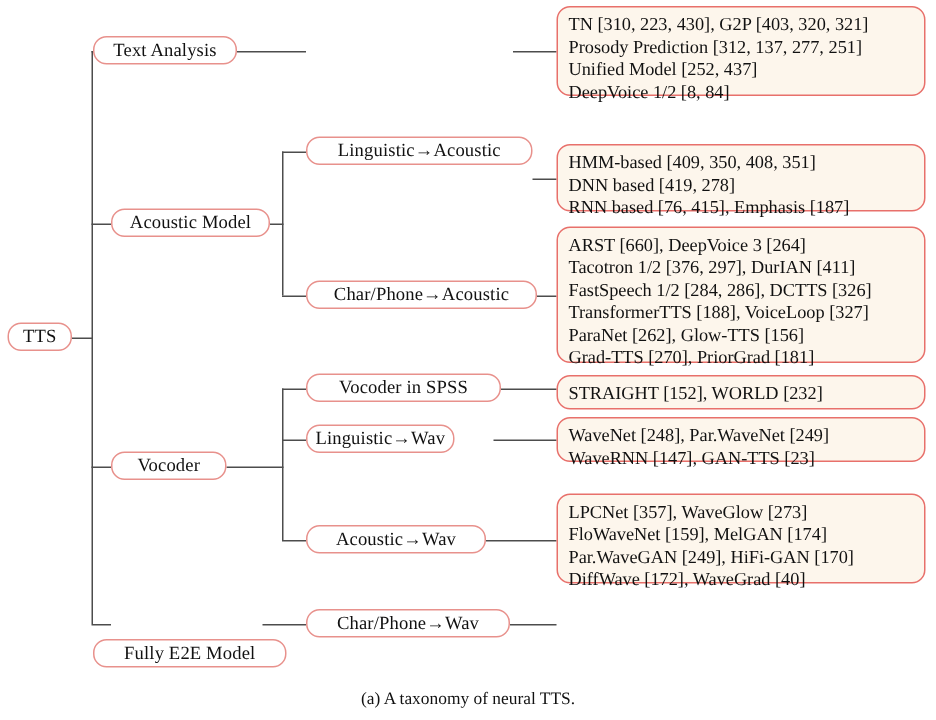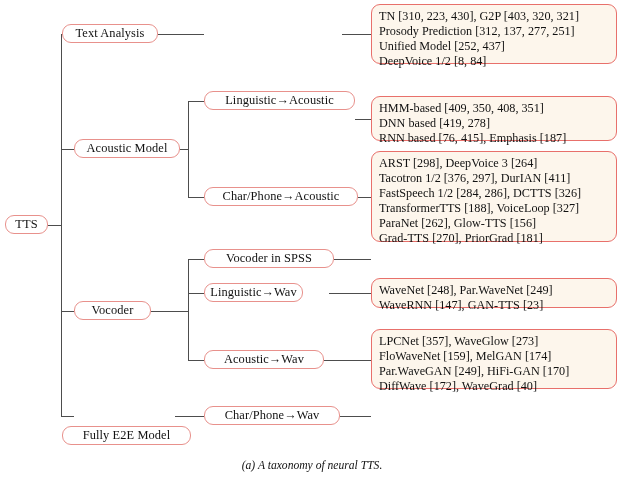--- a/index.html
+++ b/index.html
@@ -149,37 +149,40 @@
     <span class="row">DeepVoice 1/2 [8, 84]</span>
   </div>
 
   <div class="leaf" style="left:371px; top:96px; width:246px; height:45px;">
     <span class="row">HMM-based [409, 350, 408, 351]</span>
     <span class="row">DNN based [419, 278]</span>
     <span class="row">RNN based [76, 415], Emphasis [187]</span>
   </div>
 
   <div class="leaf" style="left:371px; top:151px; width:246px; height:91px;">
-    <span class="row">ARST [298], DeepVoice 3 [264]</span>
+    <span class="row">ARST [660], DeepVoice 3 [264]</span>
     <span class="row">Tacotron 1/2 [376, 297], DurIAN [411]</span>
     <span class="row">FastSpeech 1/2 [284, 286], DCTTS [326]</span>
     <span class="row">TransformerTTS [188], VoiceLoop [327]</span>
     <span class="row">ParaNet [262], Glow-TTS [156]</span>
     <span class="row">Grad-TTS [270], PriorGrad [181]</span>
   </div>
 
+  <div class="leaf" style="left:371px; top:250px; width:246px; height:23px;">
+    <span class="row">STRAIGHT [152], WORLD [232]</span>
+  </div>
 
   <div class="leaf" style="left:371px; top:278px; width:246px; height:30px;">
     <span class="row">WaveNet [248], Par.WaveNet [249]</span>
     <span class="row">WaveRNN [147], GAN-TTS [23]</span>
   </div>
 
   <div class="leaf" style="left:371px; top:329px; width:246px; height:60px;">
     <span class="row">LPCNet [357], WaveGlow [273]</span>
     <span class="row">FloWaveNet [159], MelGAN [174]</span>
     <span class="row">Par.WaveGAN [249], HiFi-GAN [170]</span>
     <span class="row">DiffWave [172], WaveGrad [40]</span>
   </div>
 
 
-  <div class="caption" style="top:459px;font-style:italic;">(a) A taxonomy of neural TTS.</div>
+  <div class="caption" style="top:459px;">(a) A taxonomy of neural TTS.</div>
 
 </div>
 
 </body></html>

